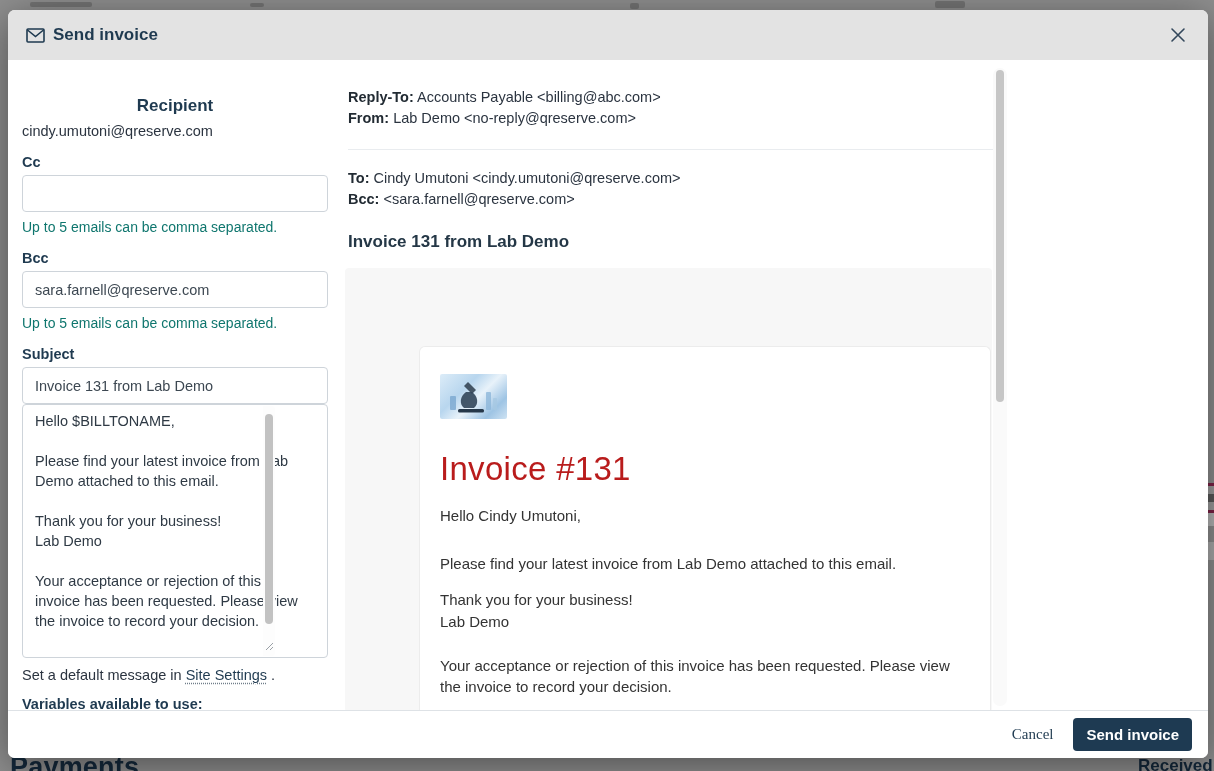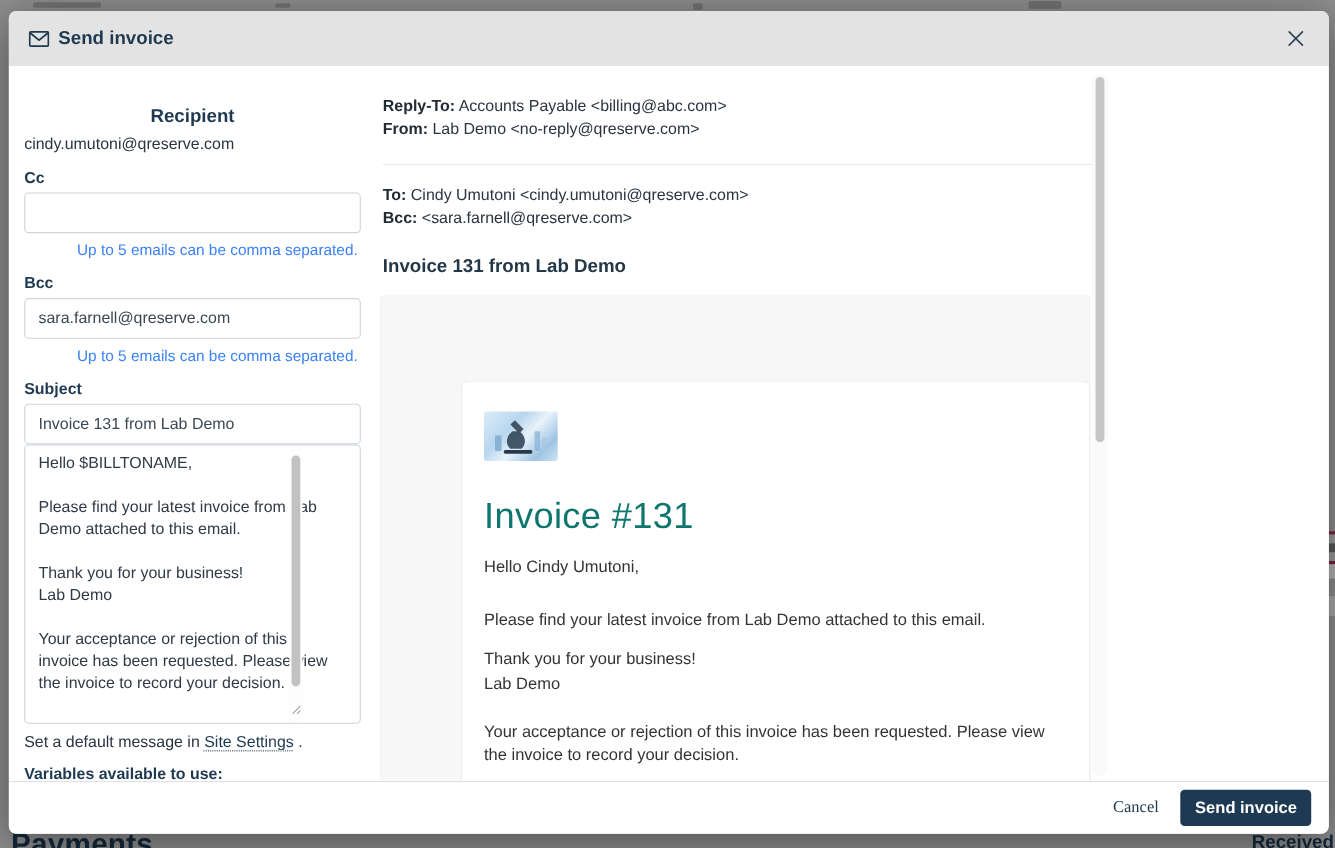--- a/index.html
+++ b/index.html
@@ -51,21 +51,21 @@
   
   .form-col { position:absolute; left:14px; top:0; width:306px; }
   .section-heading { margin-top:36px; font-size:17px; font-weight:700; color:#1f3a50;text-align:center; }
   .recipient-email { margin-top:7px; font-size:14.5px; color:#2b3440; }
   .field-label { margin:15px 0 5px; font-size:14.5px; font-weight:700; color:#1f3a50; }
   .text-input {
     width:306px; height:37px; border:1px solid #ced4da; border-radius:4px;
     padding:4px 12px; font-size:14.5px; color:#3d4852;
     font-family:"Liberation Sans", sans-serif; background:#fff;
   }
-  .help-text { margin-top:7px; font-size:14px; color:#3b82f6;margin-left:48px; }
+  .help-text { margin-top:7px; font-size:14px; color:#0f766e; }
   .textarea-wrap { position:relative; width:255px; height:254px; }
   .message-textarea {
     width:306px; height:254px; border:1px solid #ced4da; border-radius:4px;
     padding:6px 26px 6px 12px; font-size:14.5px; line-height:20px; color:#2f3a45;
     font-family:"Liberation Sans", sans-serif; resize:none; overflow:hidden; background:#fff;
   }
   .ta-scroll-track {
     position:absolute; right:2px; top:2px; width:12px; height:250px;
     background:#fdfdfd; border-radius:0 3px 3px 0;
   }
@@ -96,21 +96,21 @@
     position:absolute; left:74px; top:78px; width:572px; height:400px;
     background:#fff; border:1px solid #ececec; border-bottom:none;
     border-radius:6px 6px 0 0; padding:27px 20px 0 20px;
     font-family:"Liberation Sans", sans-serif;
   }
   .email-logo {
     width:67px; height:45px; border-radius:2px; overflow:hidden; position:relative;
     background:linear-gradient(135deg,#dcecf8 0%,#b8d6ee 35%,#e8f2fa 55%,#9ec4e4 80%,#cfe3f3 100%);
   }
   .email-logo svg { position:absolute; left:6px; top:4px; }
-  .email-heading { margin-top:31px; font-size:33px; font-weight:400; color:#0f766e; letter-spacing:.3px; }
+  .email-heading { margin-top:31px; font-size:33px; font-weight:400; color:#b91c1c; letter-spacing:.3px; }
   .email-text { font-size:15px; line-height:21px; color:#333; max-width:520px; }
   .p-greeting { margin-top:17px; }
   .p-line1 { margin-top:27px; }
   .p-line2 { margin-top:15px; }
   .p-line3 { margin-top:1px; }
   .p-line4 { margin-top:23px; }
 
   
   .main-scroll-track {
     position:absolute; left:985px; top:8px; width:14px; height:638px;

